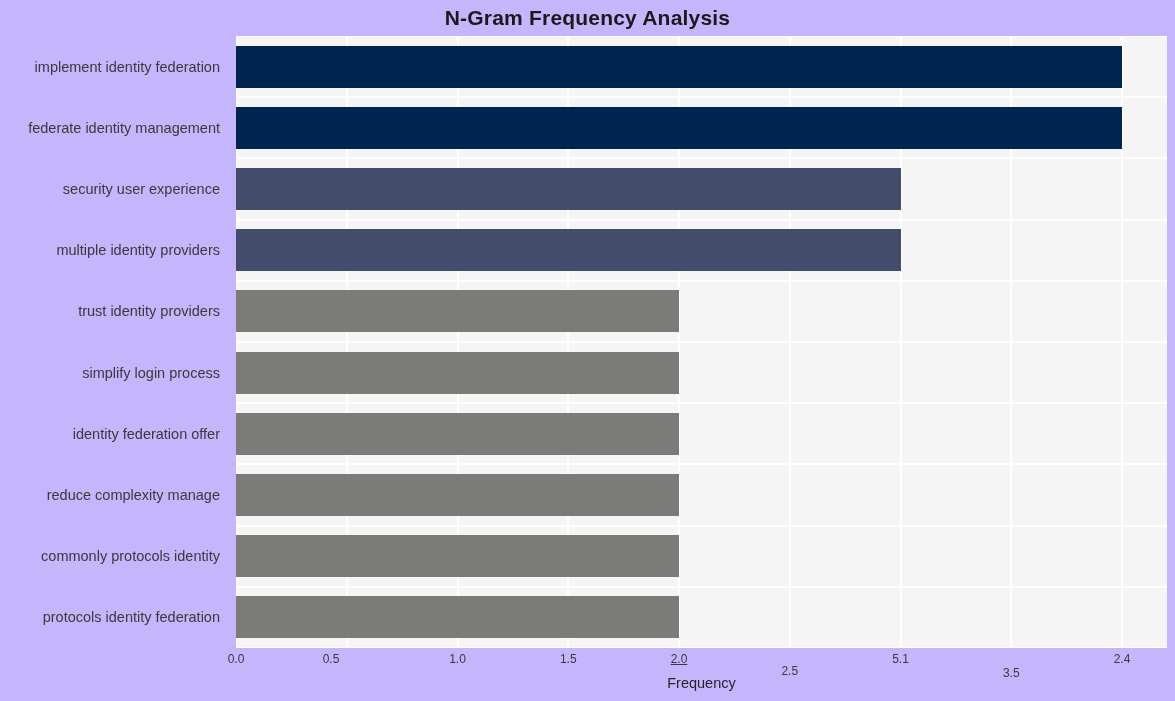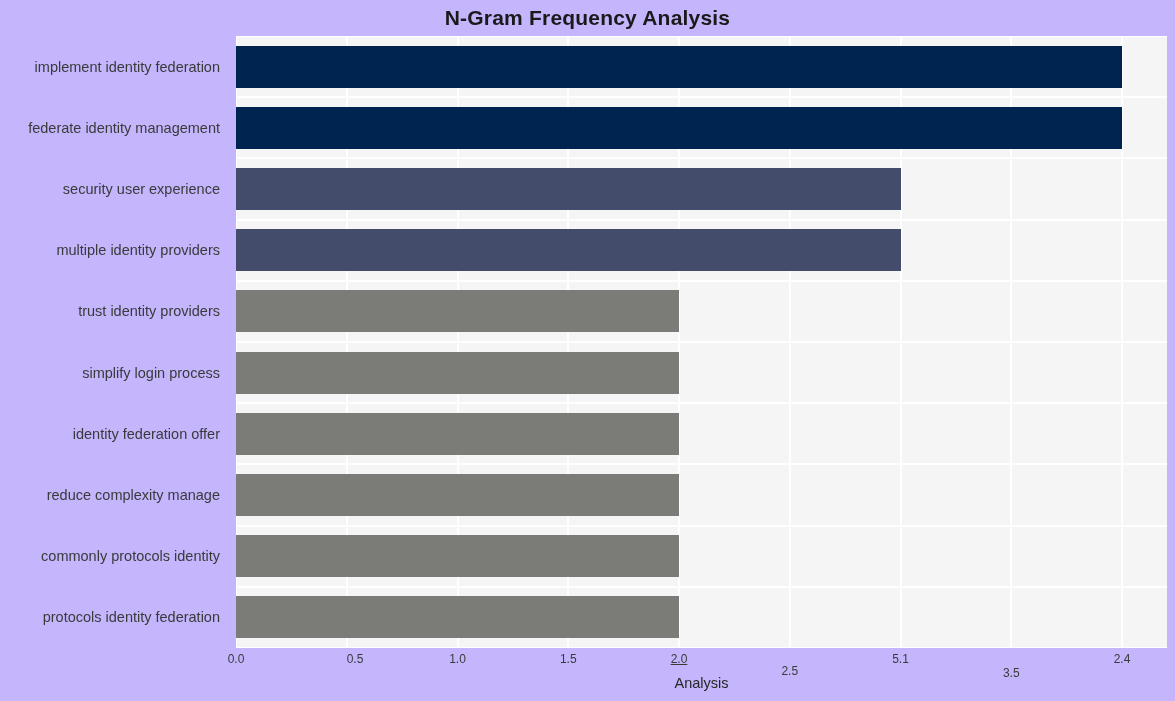--- a/index.html
+++ b/index.html
@@ -167,25 +167,25 @@
       <div class="y-tick-label" style="top: 267.4px; padding-right: 8px;">trust identity providers</div>
       <div class="y-tick-label" style="top: 328.6px; padding-right: 8px;">simplify login process</div>
       <div class="y-tick-label" style="top: 389.8px; padding-right: 8px;">identity federation offer</div>
       <div class="y-tick-label" style="top: 451px; padding-right: 8px;">reduce complexity manage</div>
       <div class="y-tick-label" style="top: 512.2px; padding-right: 8px;">commonly protocols identity</div>
       <div class="y-tick-label" style="top: 573.4px; padding-right: 8px;">protocols identity federation</div>
     </div>
 
   <div id="x-axis-labels">
       <div class="x-tick-label" style="left: 236px;">0.0</div>
-      <div class="x-tick-label" style="left: 355px;">0.5</div>
+      <div class="x-tick-label" style="left: 331px;">0.5</div>
       <div class="x-tick-label" style="left: 457.5px;">1.0</div>
       <div class="x-tick-label" style="left: 568.25px;">1.5</div>
       <div class="x-tick-label" style="left: 679px; text-decoration: underline;">2.0</div>
       <div class="x-tick-label" style="left: 789.75px; margin-top: 12px;">2.5</div>
       <div class="x-tick-label" style="left: 900.5px;">5.1</div>
       <div class="x-tick-label" style="left: 1011.25px; margin-top: 14px;">3.5</div>
       <div class="x-tick-label" style="left: 1122px;">2.4</div>
     </div>
 
-  <div id="x-axis-title">Analysis</div>
+  <div id="x-axis-title">Frequency</div>
 
 </div>
 
 </body></html>

